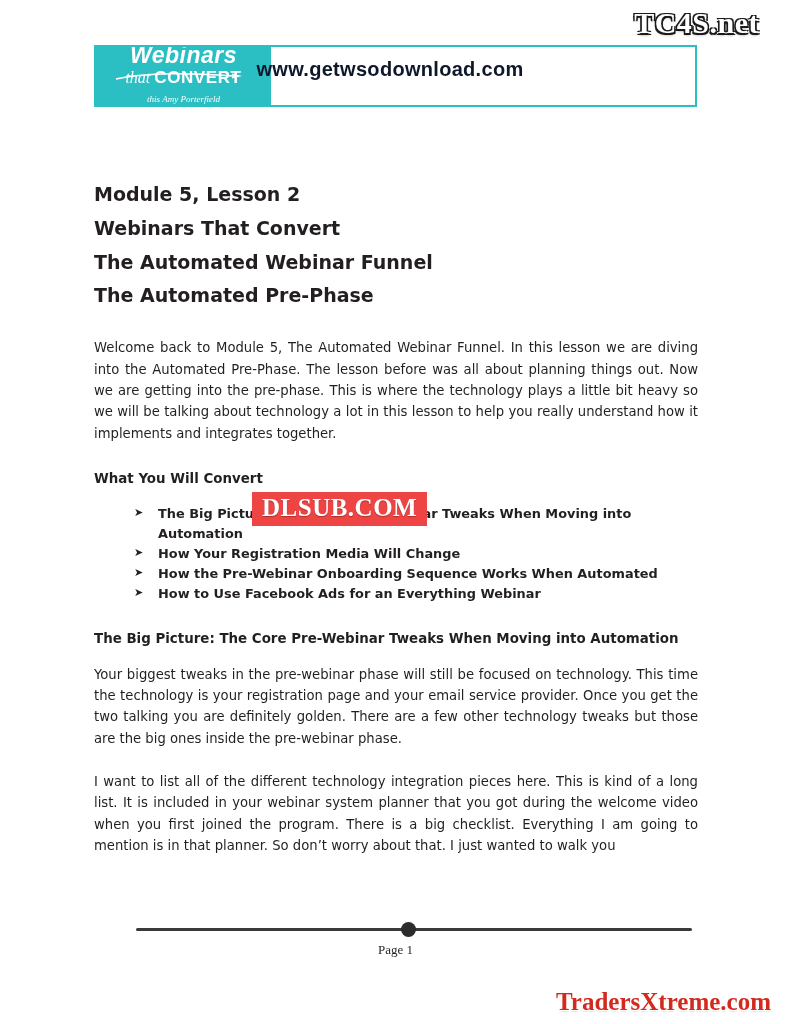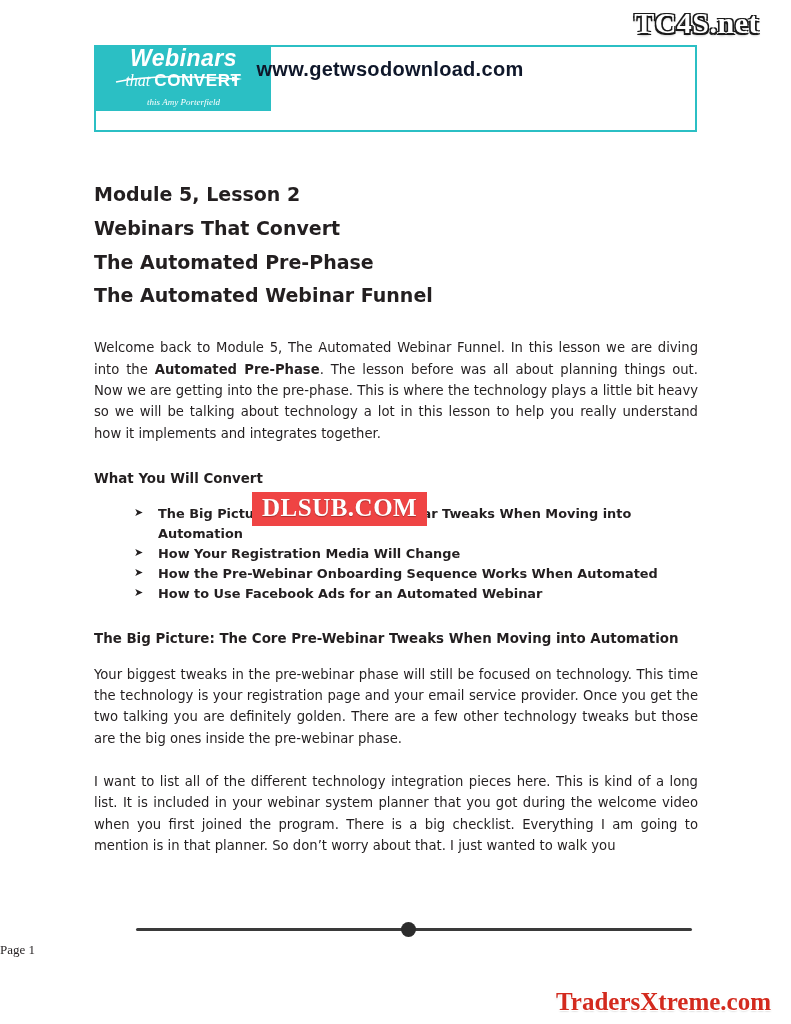--- a/index.html
+++ b/index.html
@@ -53,25 +53,25 @@
        0 1px 2px rgba(0,0,0,.35);
     z-index: 40;
   }
 
   
   .banner {
     position: absolute;
     left: 94px;
     top: 45px;
     width: 603px;
-    height: 87px;
+    height: 62px;
     border: 2px solid #2bbfc4;
     background: #ffffff;
     display: flex;
-    align-items: flex-start;
+    align-items: center;
     overflow: hidden;
   }
   .banner-left {
     width: 175px;
     background: #2bbfc4;
     color: #ffffff;
     position: relative;
     display: flex;
     flex-direction: column;
     align-items: center;
@@ -172,21 +172,21 @@
   .title-block {
     font-weight: bold;
     font-size: 19px;
     line-height: 1.78;
     margin-bottom: 24px;
   }
   .para {
     margin: 0 0 18px 0;
   }
   .para.big-gap { margin-bottom: 22px; }
-  .para b { font-weight: bold; margin-top: 19px; }
+  .para b { font-weight: normal; margin-top: 19px; }
 
   h2.sec {
     font-size: 13.4px;
     font-weight: bold;
     margin: 24px 0 14px 0;
     text-align: left;
   }
   h2.sec.just { text-align: justify; line-height: 1.62; }
 
   ul.discover {
@@ -244,20 +244,21 @@
     width: 15px;
     height: 15px;
     border-radius: 50%;
     background: #2c2c2c;
   }
   .page-num {
     position: absolute;
     left: 0;
     top: 942px;
     width: 791px;
+    text-align: center;
     font-family: "Liberation Serif", serif;
     font-size: 13px;
     color: #231f20;
   }
 </style>
 </head>
 <body>
 
 <div class="wm-top">TC4S.net</div>
 
@@ -277,33 +278,33 @@
 
 </div>
 
 <div class="wm-banner">www.getwsodownload.com</div>
 
 <div class="doc">
 
   <div class="title-block">
     <div>Module 5, Lesson 2</div>
     <div>Webinars That Convert</div>
+    <div>The Automated Webinar Funnel</div>
     <div>The Automated Pre-Phase</div>
-    <div>The Automated Webinar Funnel</div>
   </div>
 
   <p class="para big-gap"><span>Welcome back to Module 5, The Automated Webinar Funnel. In this lesson we are diving into the </span><b>Automated Pre-Phase</b><span>. The lesson before was all about planning things out. Now we are getting into the pre-phase. This is where the technology plays a little bit heavy so we will be talking about technology a lot in this lesson to help you really understand how it implements and integrates together.</span></p>
 
   <h2 class="sec">What You Will Convert</h2>
 
   <ul class="discover">
     <li>The Big Picture: The Core Pre-Webinar Tweaks When Moving into Automation</li>
     <li>How Your Registration Media Will Change</li>
     <li>How the Pre-Webinar Onboarding Sequence Works When Automated</li>
-    <li>How to Use Facebook Ads for an Automated Webinar</li>
+    <li>How to Use Facebook Ads for an Everything Webinar</li>
   </ul>
 
   <h2 class="sec just">The Big Picture: The Core Pre-Webinar Tweaks When Moving into Automation</h2>
 
   <p class="para big-gap">Your biggest tweaks in the pre-webinar phase will still be focused on technology. This time the technology is your registration page and your email service provider. Once you get the two talking you are definitely golden. There are a few other technology tweaks but those are the big ones inside the pre-webinar phase.</p>
 
   <p class="para">I want to list all of the different technology integration pieces here. This is kind of a long list. It is included in your webinar system planner that you got during the welcome video when you first joined the program. There is a big checklist. Everything I am going to mention is in that planner. So don’t worry about that. I just wanted to walk you</p>
 </div>
 
 <div class="wm-dlsub">DLSUB.COM</div>

